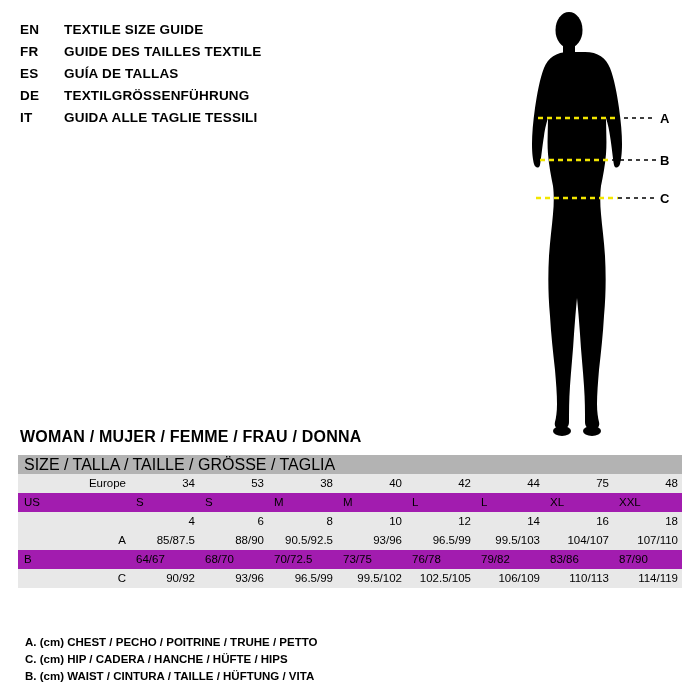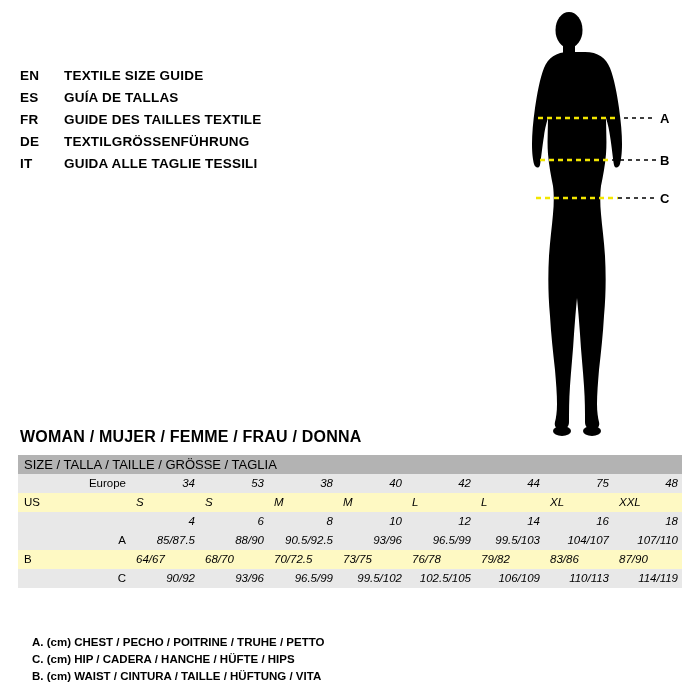--- a/index.html
+++ b/index.html
@@ -36,21 +36,20 @@
   .title-code {
     width: 44px;
     font-size: 13.5px;
     font-weight: bold;
     letter-spacing: 0.2px;
   }
   .title-text {
     font-size: 13.5px;
     font-weight: bold;
     letter-spacing: 0.2px;
-    margin-top: 46px;
   }
 
   
   #figure {
     position: absolute;
     left: 490px;
     top: 8px;
     width: 200px;
     height: 430px;
   }
@@ -84,55 +83,55 @@
   }
   #size-table td {
     padding: 3px 4px 3px 6px;
     height: 19px;
     line-height: 13px;
     white-space: nowrap;
   }
   #size-table tr.head-row td {
     background: #b3b3b3;
     font-weight: normal;
-    font-size: 13px;
+    font-size: 16px;
   }
   #size-table tr.shade td { background: #e8e8e8; text-align: right; }
-  #size-table tr.plain td { background: #fef9c3; }
+  #size-table tr.plain td { background: #a21caf; }
   #size-table td.label-col { width: 112px; }
-  #size-table td.val { width: 69px; font-style: italic; }
+  #size-table td.val { width: 69px; }
 
   
   #footnotes {
     position: absolute;
-    left: 32px;
+    left: 25px;
     top: 634px;
     font-size: 11.5px;
     font-weight: bold;
     line-height: 17px;
   }
   #footnotes div { white-space: nowrap; }
 </style>
 </head>
 <body>
 
 <div id="page">
 
   <div id="title-block">
     <div class="title-row">
       <span class="title-code">EN</span>
       <span class="title-text">TEXTILE SIZE GUIDE</span>
     </div>
     <div class="title-row">
+      <span class="title-code">FR</span>
+      <span class="title-text">GUIDE DES TAILLES TEXTILE</span>
+    </div>
+    <div class="title-row">
       <span class="title-code">ES</span>
       <span class="title-text">GUÍA DE TALLAS</span>
-    </div>
-    <div class="title-row">
-      <span class="title-code">FR</span>
-      <span class="title-text">GUIDE DES TAILLES TEXTILE</span>
     </div>
     <div class="title-row">
       <span class="title-code">DE</span>
       <span class="title-text">TEXTILGRÖSSENFÜHRUNG</span>
     </div>
     <div class="title-row">
       <span class="title-code">IT</span>
       <span class="title-text">GUIDA ALLE TAGLIE TESSILI</span>
     </div>
   </div>

